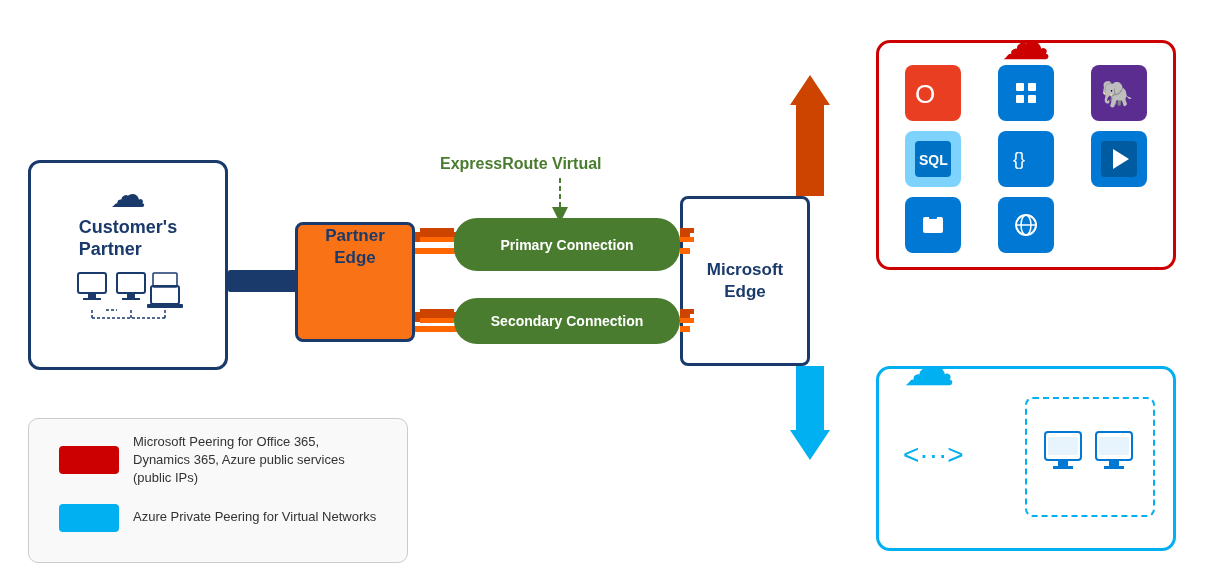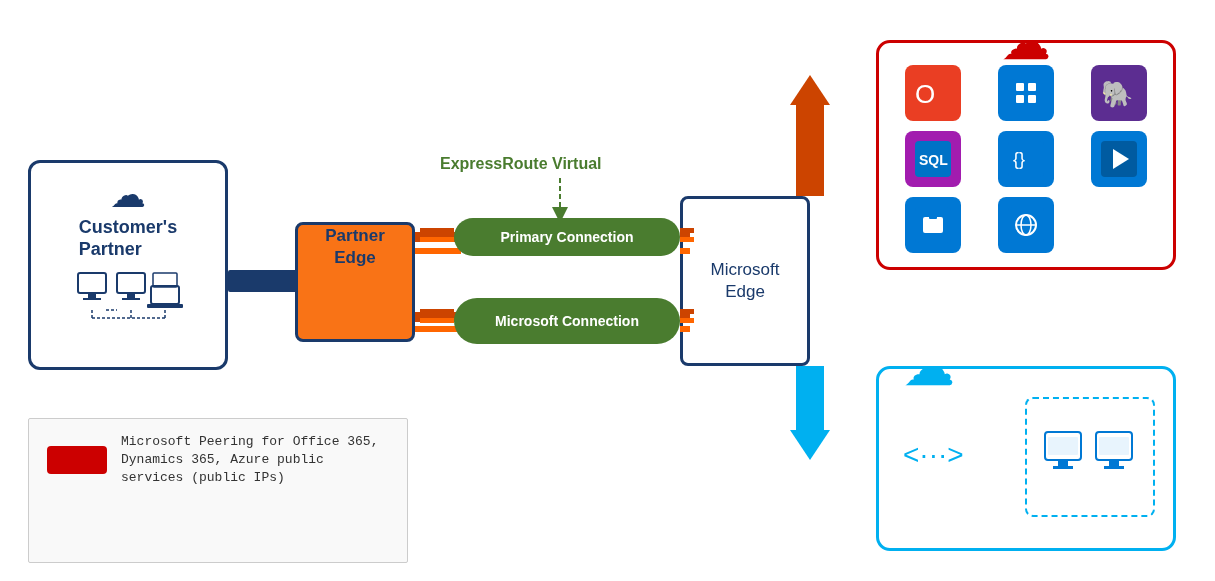--- a/index.html
+++ b/index.html
@@ -85,21 +85,21 @@
       border-radius: 8px;
       background: #fff;
       display: flex;
       flex-direction: column;
       align-items: center;
       justify-content: center;
     }
 
     .ms-edge-label {
       font-size: 17px;
-      font-weight: 400;
+      font-weight: 700;
       color: #1a3a6b;
       text-align: center;
       line-height: 1.3;
     }
 
     
     .expressroute-label {
       position: absolute;
       left: 440px;
       top: 155px;
@@ -107,21 +107,21 @@
       font-weight: 600;
       color: #4a7c2f;
     }
 
     
     .primary-connection {
       position: absolute;
       left: 454px;
       top: 218px;
       width: 226px;
-      height: 38px;
+      height: 53px;
       background: #4a7c2f;
       border-radius: 23px;
       display: flex;
       align-items: center;
       justify-content: center;
       z-index: 10;
     }
 
     .primary-label {
       font-size: 14px;
@@ -220,24 +220,23 @@
     }
 
     
     .legend-box {
       position: absolute;
       left: 28px;
       top: 418px;
       width: 380px;
       height: 145px;
       border: 1.5px solid #ccc;
-      border-radius: 2px;
+      border-radius: 10px;
       background: #f9f9f9;
-      padding: 14px 18px;
-      font-family: Liberation Mono, monospace;
+      padding: 14px 30px;
     }
 
     .legend-item {
       display: flex;
       align-items: center;
       margin-bottom: 16px;
     }
 
     .legend-rect {
       width: 60px;
@@ -345,21 +344,21 @@
 
   <div class="expressroute-label">
     <span>ExpressRoute Virtual</span>
   </div>
 
   <div class="primary-connection">
     <span class="primary-label">Primary Connection</span>
   </div>
 
   <div class="secondary-connection">
-    <span class="secondary-label">Microsoft Connection</span>
+    <span class="secondary-label">Secondary Connection</span>
   </div>
 
   <div class="ms-edge-box">
     <div class="ms-edge-label">
       <span>Microsoft</span><br>
       <span>Edge</span>
     </div>
   </div>
 
   <div class="ms-services-box">
@@ -382,21 +381,21 @@
           <rect x="20" y="20" width="8" height="8" fill="white" rx="1"></rect>
         </svg>
       </div>
 
       <div class="ms-icon-item" style="background:#5c2d91;">
         <svg width="36" height="36" viewBox="0 0 36 36">
             <text y="28" font-size="26">🐘</text>
           </svg>
       </div>
 
-      <div class="ms-icon-item" style="background:#a21caf;">
+      <div class="ms-icon-item" style="background:#7dd3fc;">
         <svg width="36" height="36" viewBox="0 0 36 36">
           <rect width="36" height="36" rx="4" fill="#0072c6"></rect>
           <text x="4" y="24" font-size="14" fill="white" font-weight="bold">SQL</text>
         </svg>
       </div>
 
       <div class="ms-icon-item" style="background:#0078d4;">
         <svg width="36" height="36" viewBox="0 0 36 36">
           <rect width="36" height="36" rx="4" fill="#0078d4"></rect>
           <text x="5" y="24" font-size="18" fill="white">{}</text>
@@ -451,15 +450,19 @@
     </div>
 
     <div style="position:absolute;left:24px;top:70px;font-size:28px;color:#00b0f0;">&lt;···&gt;</div>
   </div>
 
   <div class="legend-box">
     <div class="legend-item">
       <div class="legend-rect" style="background:#cc0000;"></div>
       <div class="legend-text">Microsoft Peering for Office 365, Dynamics 365, Azure public services (public IPs)</div>
     </div>
+    <div class="legend-item">
+      <div class="legend-rect" style="background:#00b0f0;"></div>
+      <div class="legend-text">Azure Private Peering for Virtual Networks</div>
+    </div>
   </div>
 
 </div>
 
 </body></html>

